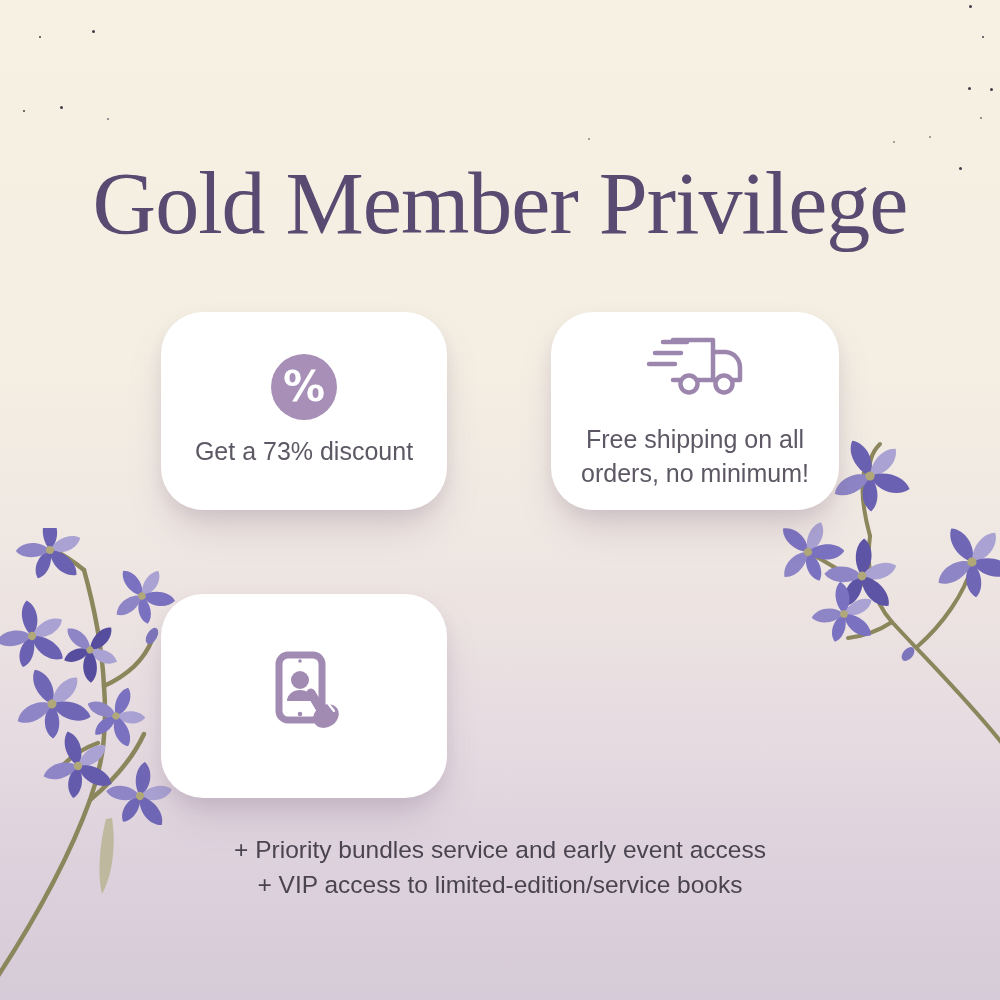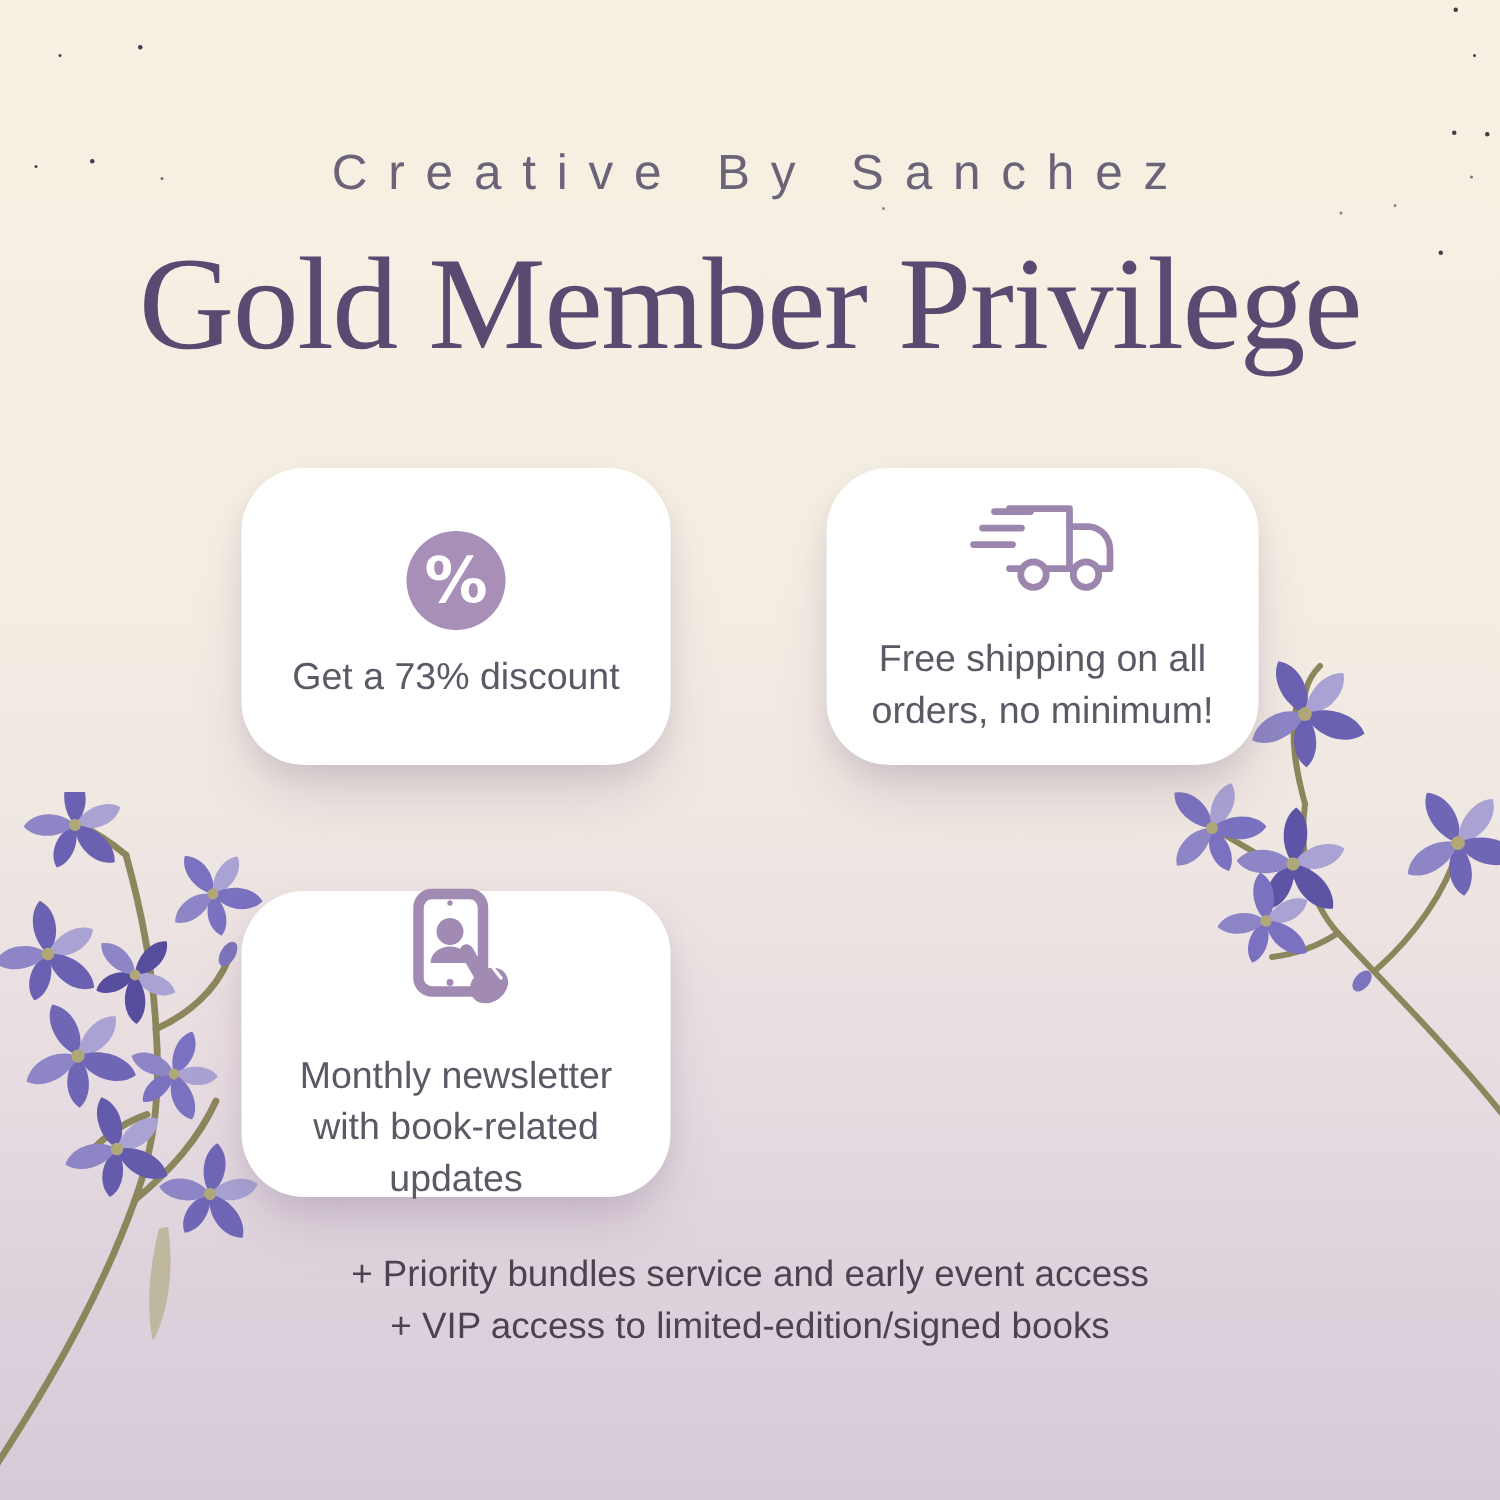--- a/index.html
+++ b/index.html
@@ -95,21 +95,20 @@
     <ellipse cx="140" cy="230" rx="5" ry="8" transform="rotate(40 140 230)" fill="#7d75bb"></ellipse>
     <use href="#blossom" transform="translate(102,52) rotate(-10) scale(1.15)" color="#6a61b2"></use>
     <use href="#blossom" transform="translate(40,128) rotate(-30)" color="#7a71c0"></use>
     <use href="#blossom" transform="translate(94,152) rotate(20) scale(1.1)" color="#5d54a6"></use>
     <use href="#blossom" transform="translate(204,138) rotate(-15) scale(1.15)" color="#6f66b6"></use>
     <use href="#blossom" transform="translate(76,190) rotate(10) scale(.95)" color="#7a71c0"></use>
   </svg>
 
   <div class="content">
 
-    <div class="brand">Creative By Sanchez</div>
     <h1 class="title">Gold Member Privilege</h1>
 
     <div class="cards">
 
       <div class="card">
         <div class="pct-badge">
           <span>%</span>
         </div>
         <div class="card-label">Get a 73% discount</div>
       </div>
@@ -136,24 +135,23 @@
             <circle cx="42" cy="66" r="2.3" fill="#a18bb3"></circle>
             <circle cx="42" cy="32" r="9" fill="#a18bb3"></circle>
             <path d="M29,53 a13,11 0 0 1 26,0 z" fill="#a18bb3"></path>
             <g fill="#a18bb3" stroke="#a18bb3">
               <path d="M53,45 L63,62" stroke-width="9" stroke-linecap="round"></path>
               <ellipse cx="68" cy="68" rx="13.5" ry="11" transform="rotate(-35 68 68)" stroke="none"></ellipse>
               <path d="M69,54 l7,9 M76,51 l7,9" stroke="#ffffff" stroke-width="2.2" stroke-linecap="round"></path>
             </g>
           </svg>
         </span>
-        <div class="card-label">Monthly newsletter with book-related updates</div>
       </div>
 
     </div>
 
     <div class="footer">
       <div>+ Priority bundles service and early event access</div>
-      <div>+ VIP access to limited-edition/signed books</div>
+      <div>+ VIP access to limited-edition/service books</div>
     </div>
 
   </div>
 </div>
 
 </body></html>

